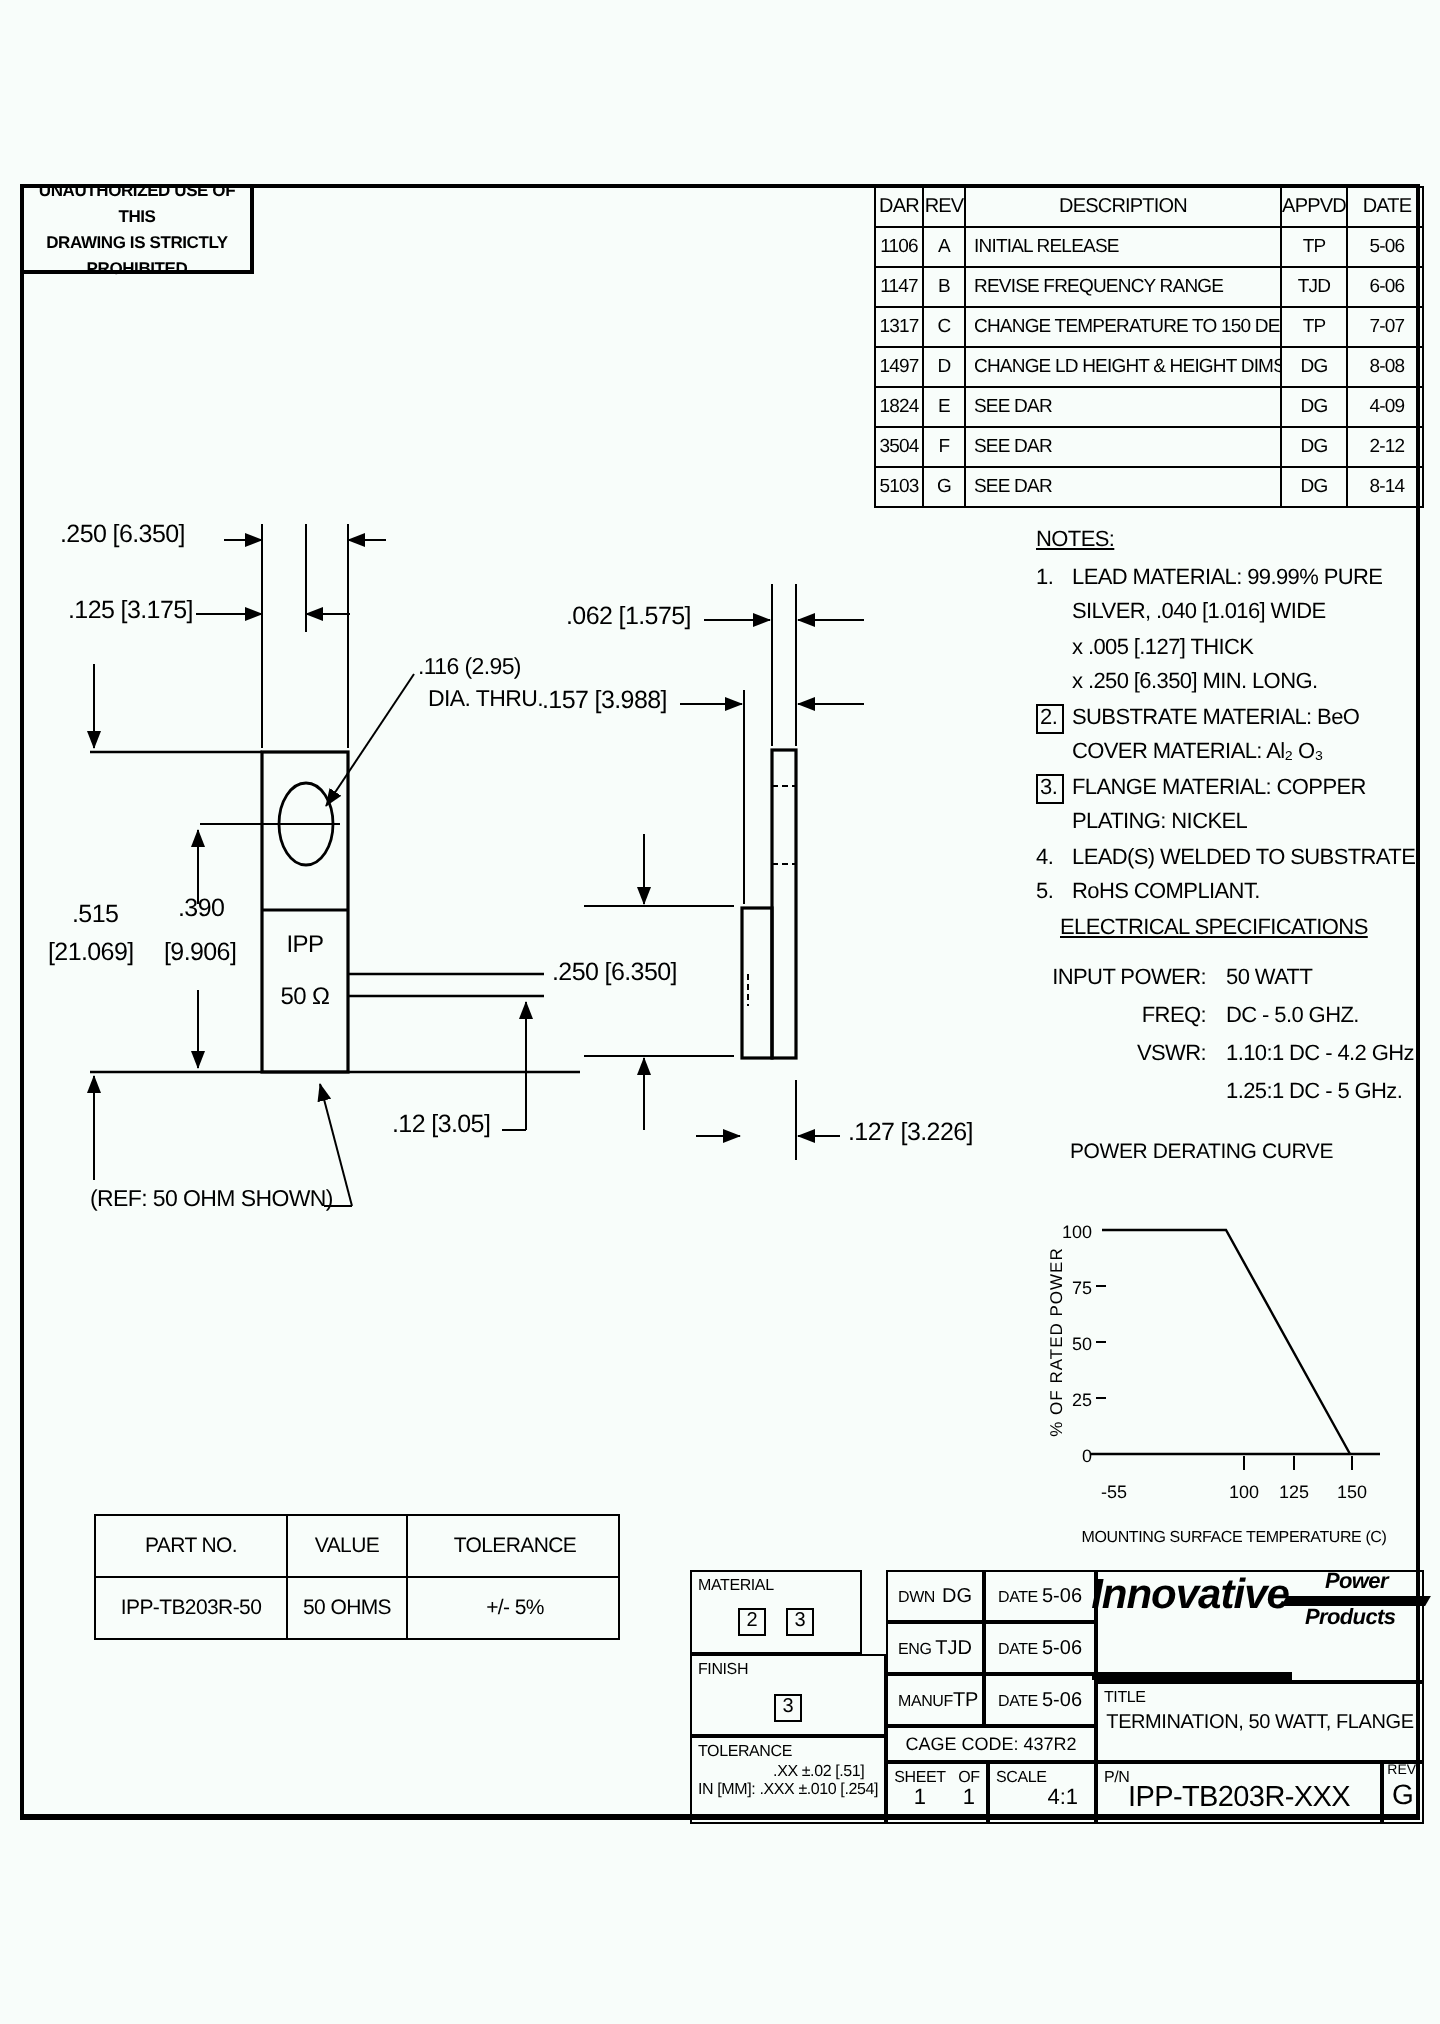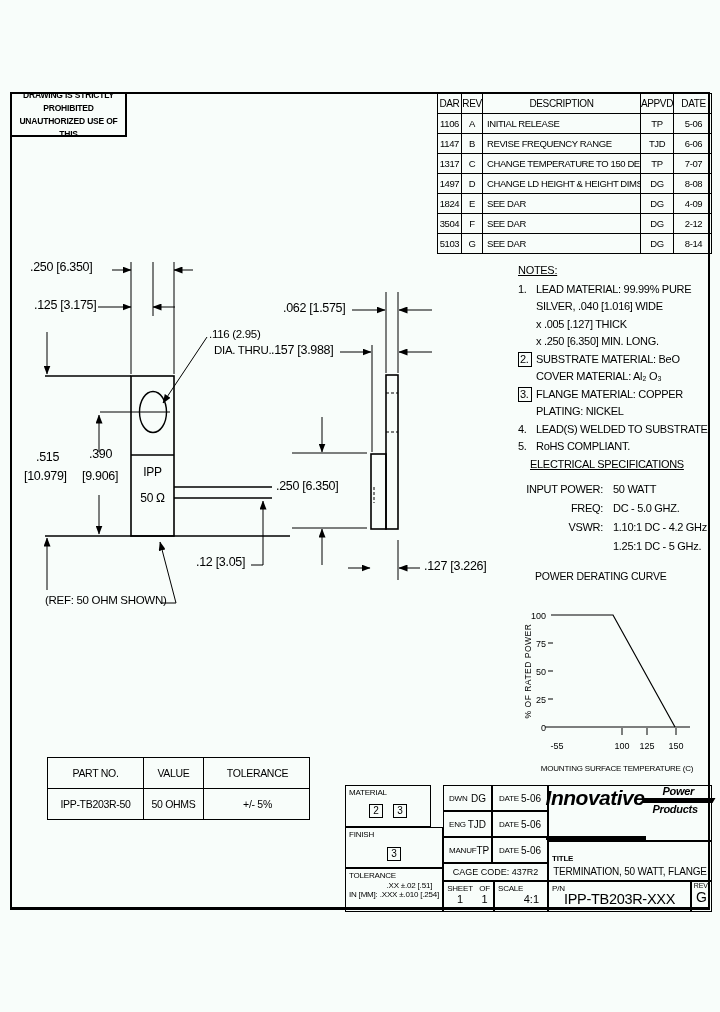--- a/index.html
+++ b/index.html
@@ -134,22 +134,22 @@
       <text x="546" y="731" text-anchor="end">0</text>
       <text x="557" y="749" text-anchor="middle">-55</text>
       <text x="622" y="749" text-anchor="middle">100</text>
       <text x="647" y="749" text-anchor="middle">125</text>
       <text x="676" y="749" text-anchor="middle">150</text>
       <text x="531" y="671" text-anchor="middle" transform="rotate(-90 531 671)" font-size="8.5" letter-spacing="0.5">% OF RATED POWER</text>
     </g>
   </svg>
 
   <div class="abs" id="stamp">
+    <div>UNAUTHORIZED USE OF THIS</div>
     <div>DRAWING IS STRICTLY PROHIBITED</div>
-    <div>UNAUTHORIZED USE OF THIS</div>
   </div>
 
   <div class="abs" id="revtbl">
     <div class="revrow hdr">
       <div>DAR</div>
       <div>REV</div>
       <div>DESCRIPTION</div>
       <div>APPVD</div>
       <div>DATE</div>
     </div>
@@ -264,21 +264,21 @@
   </div>
 
   <div class="t" id="chart-title">POWER DERATING CURVE</div>
   <div class="abs" id="chart-xlabel">MOUNTING SURFACE TEMPERATURE (C)</div>
 
   <div class="t" style="left:30px;top:261px;">.250 [6.350]</div>
   <div class="t" style="left:34px;top:299px;">.125 [3.175]</div>
   <div class="t t-sm" style="left:209px;top:329px;">.116 (2.95)</div>
   <div class="t t-sm" style="left:214px;top:345px;">DIA. THRU.</div>
   <div class="t" style="left:36px;top:451px;">.515</div>
-  <div class="t" style="left:24px;top:470px;">[10.979]</div>
+  <div class="t" style="left:24px;top:470px;">[21.069]</div>
   <div class="t" style="left:89px;top:448px;">.390</div>
   <div class="t" style="left:82px;top:470px;">[9.906]</div>
   <div class="t" style="left:131px;top:466px;width:43px;text-align:center;font-size:12px;">IPP</div>
   <div class="t" style="left:131px;top:492px;width:43px;text-align:center;font-size:12px;">50 Ω</div>
   <div class="t" style="left:276px;top:480px;">.250 [6.350]</div>
   <div class="t" style="left:196px;top:556px;">.12 [3.05]</div>
   <div class="t t-sm" style="left:45px;top:595px;">(REF: 50 OHM SHOWN)</div>
   <div class="t" style="left:283px;top:302px;">.062 [1.575]</div>
   <div class="t" style="left:271px;top:344px;">.157 [3.988]</div>
   <div class="t" style="left:424px;top:560px;">.127 [3.226]</div>
@@ -365,21 +365,21 @@
 
     <div class="cell" id="logo" style="left:203px;top:0;width:164px;height:56px;">
       <span class="logo-main">Innovative</span>
       <span class="logo-right">
         <span class="w" style="margin-left:14px;">Power</span>
         <span class="logo-bar"></span>
         <span class="w" style="margin-left:4px;">Products</span>
       </span>
     </div>
     <div class="cell" style="left:203px;top:56px;width:164px;height:40px;">
-      <div class="mini" style="padding:12px 0 0 3px;font-weight:bold;">TITLE</div>
+      <div class="mini" style="padding:2px 0 0 3px;">TITLE</div>
       <div style="font-size:10px;text-align:center;margin-top:3px;letter-spacing:-0.2px;">TERMINATION, 50 WATT, FLANGE</div>
     </div>
     <div class="cell" style="left:203px;top:96px;width:143px;height:31px;">
       <div class="mini" style="position:absolute;left:3px;top:2px;">P/N</div>
       <div style="font-size:14.5px;text-align:center;margin-top:9px;letter-spacing:-0.3px;">IPP-TB203R-XXX</div>
     </div>
     <div class="cell" style="left:346px;top:96px;width:21px;height:31px;text-align:center;">
       <div style="font-size:7px;">REV.</div>
       <div style="font-size:14px;">G</div>
     </div>

